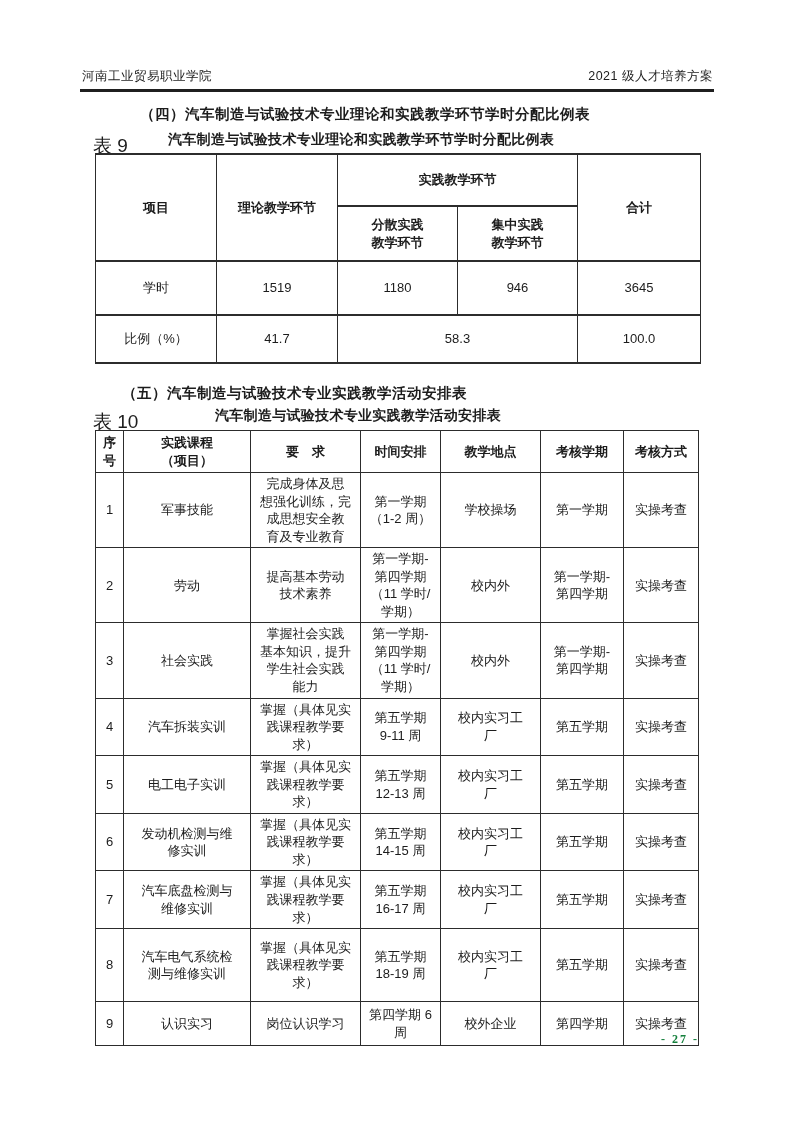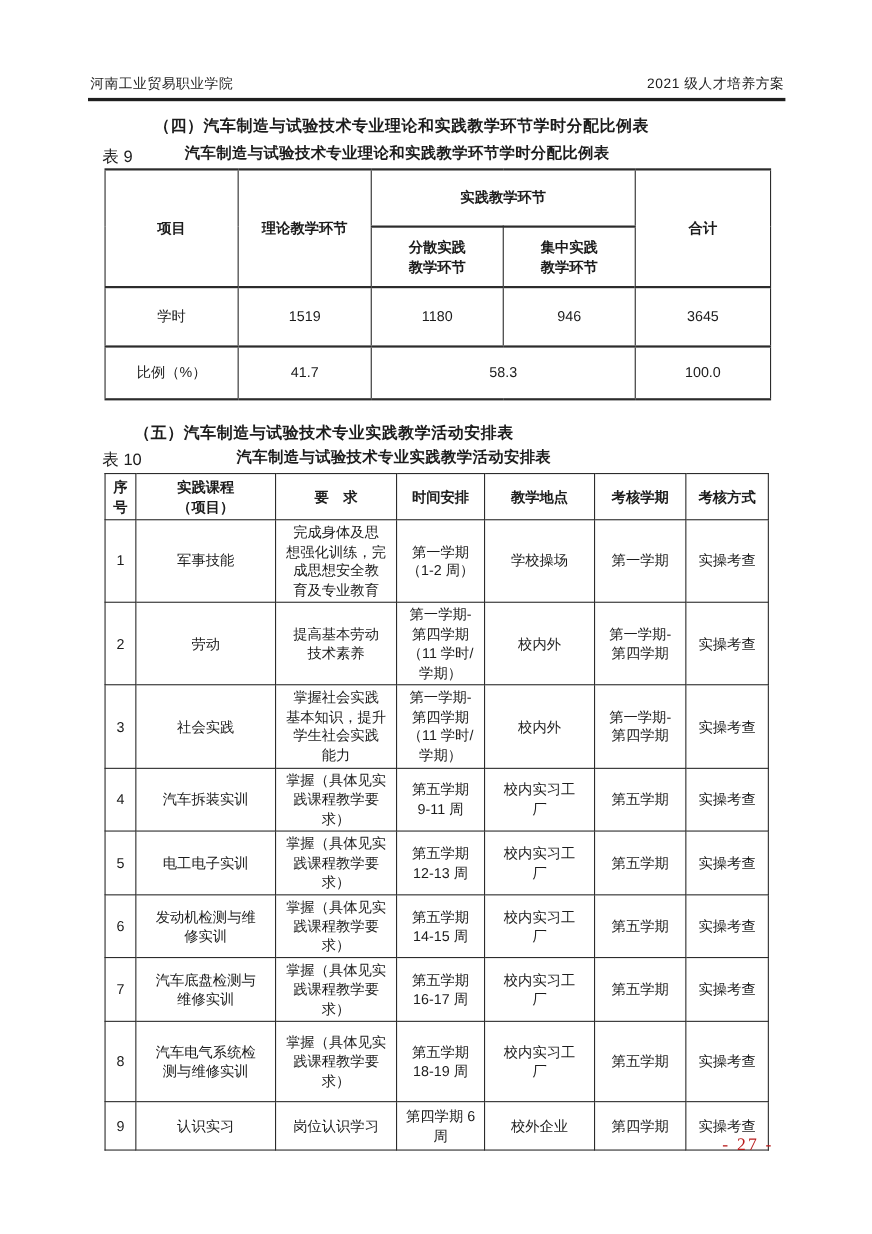--- a/index.html
+++ b/index.html
@@ -17,21 +17,21 @@
 
   
   .hdr-left  { left: 82px;  top: 68px; font-size: 12.5px; letter-spacing: 0.5px; }
   .hdr-right { right: 80px; top: 68px; font-size: 12.5px; letter-spacing: 0.5px; }
   .hdr-rule  { left: 80px; top: 89px; width: 634px; height: 2.5px; background: #1f1f1f; }
 
   
   .sec-heading { font-weight: bold; font-size: 14.5px; letter-spacing: 0.5px; }
   .sec4-heading { left: 140px; top: 105px; }
   .sec5-heading { left: 122px; top: 384px; }
-  .tbl-label { font-size: 15px; text-align: right; }
+  .tbl-label { font-size: 19px; text-align: right; }
   .t9-label  { left: 93px;  top: 133px; }
   .t10-label { left: 93px;  top: 409px; }
   .tbl-caption { font-weight: bold; font-size: 14px; letter-spacing: 0.3px; text-align: center; }
   .t9-caption  { left: 168px; top: 131px; }
   .t10-caption { left: 215px; top: 407px; }
 
   
   table.doc {
     position: absolute;
     border-collapse: collapse;
@@ -51,23 +51,24 @@
   table.t9 { left: 95px; top: 153px; width: 605px; }
   table.t9 td { border-width: 2.2px 1.5px; }
   table.t10 { left: 95px; top: 430px; width: 603px; }
   table.t10 td { border-width: 1.6px; }
   td.th { font-weight: bold; font-size: 13.5px; }
   td.left { text-align: left; padding-left: 8px; }
   table.doc td.num { padding: 2px 1px; }
 
   .page-num {
     left: 650px; top: 1032px; width: 60px;
-    font-size: 16px; color: #b91c1c; letter-spacing: 2px;
+    font-size: 12px; color: #15803d; letter-spacing: 2px;
     font-family: "Liberation Serif", "DejaVu Serif", serif;
     text-align: center;
+    font-weight: bold;
   }
 </style>
 </head>
 <body>
 
 <div class="page">
 
   <div class="abs hdr-left">河南工业贸易职业学院</div>
   <div class="abs hdr-right">2021 级人才培养方案</div>
   <div class="abs hdr-rule"></div>

